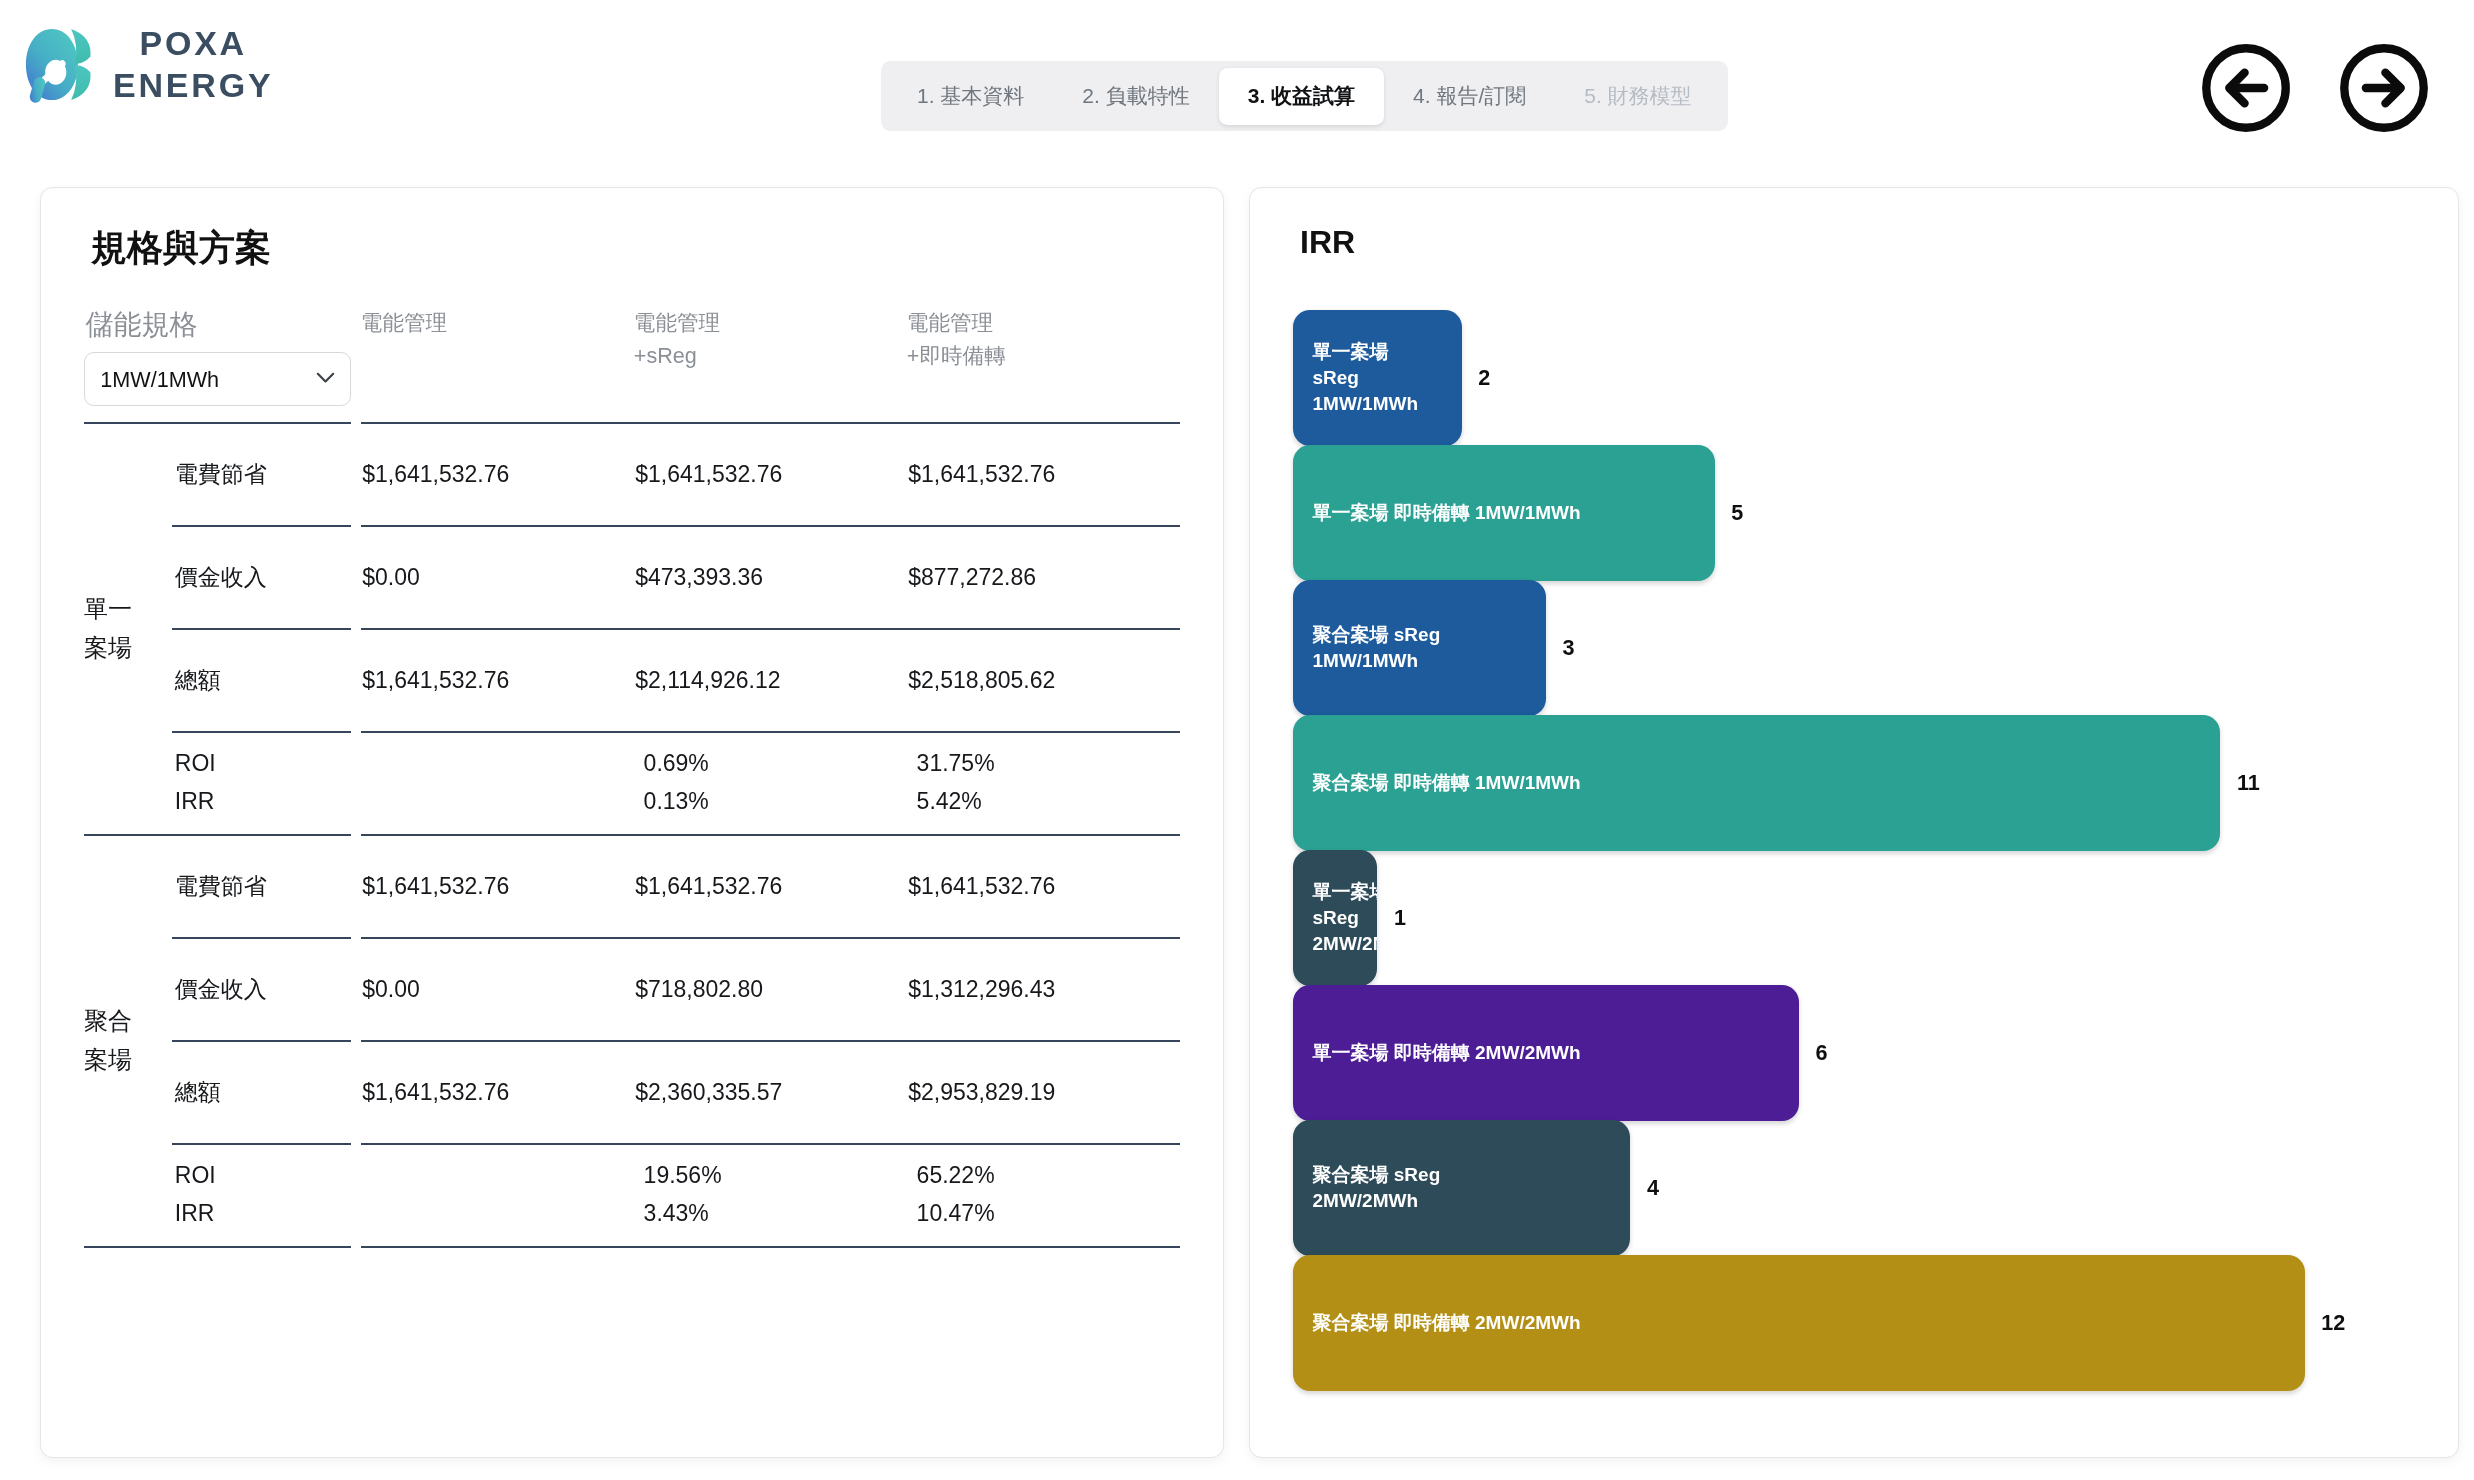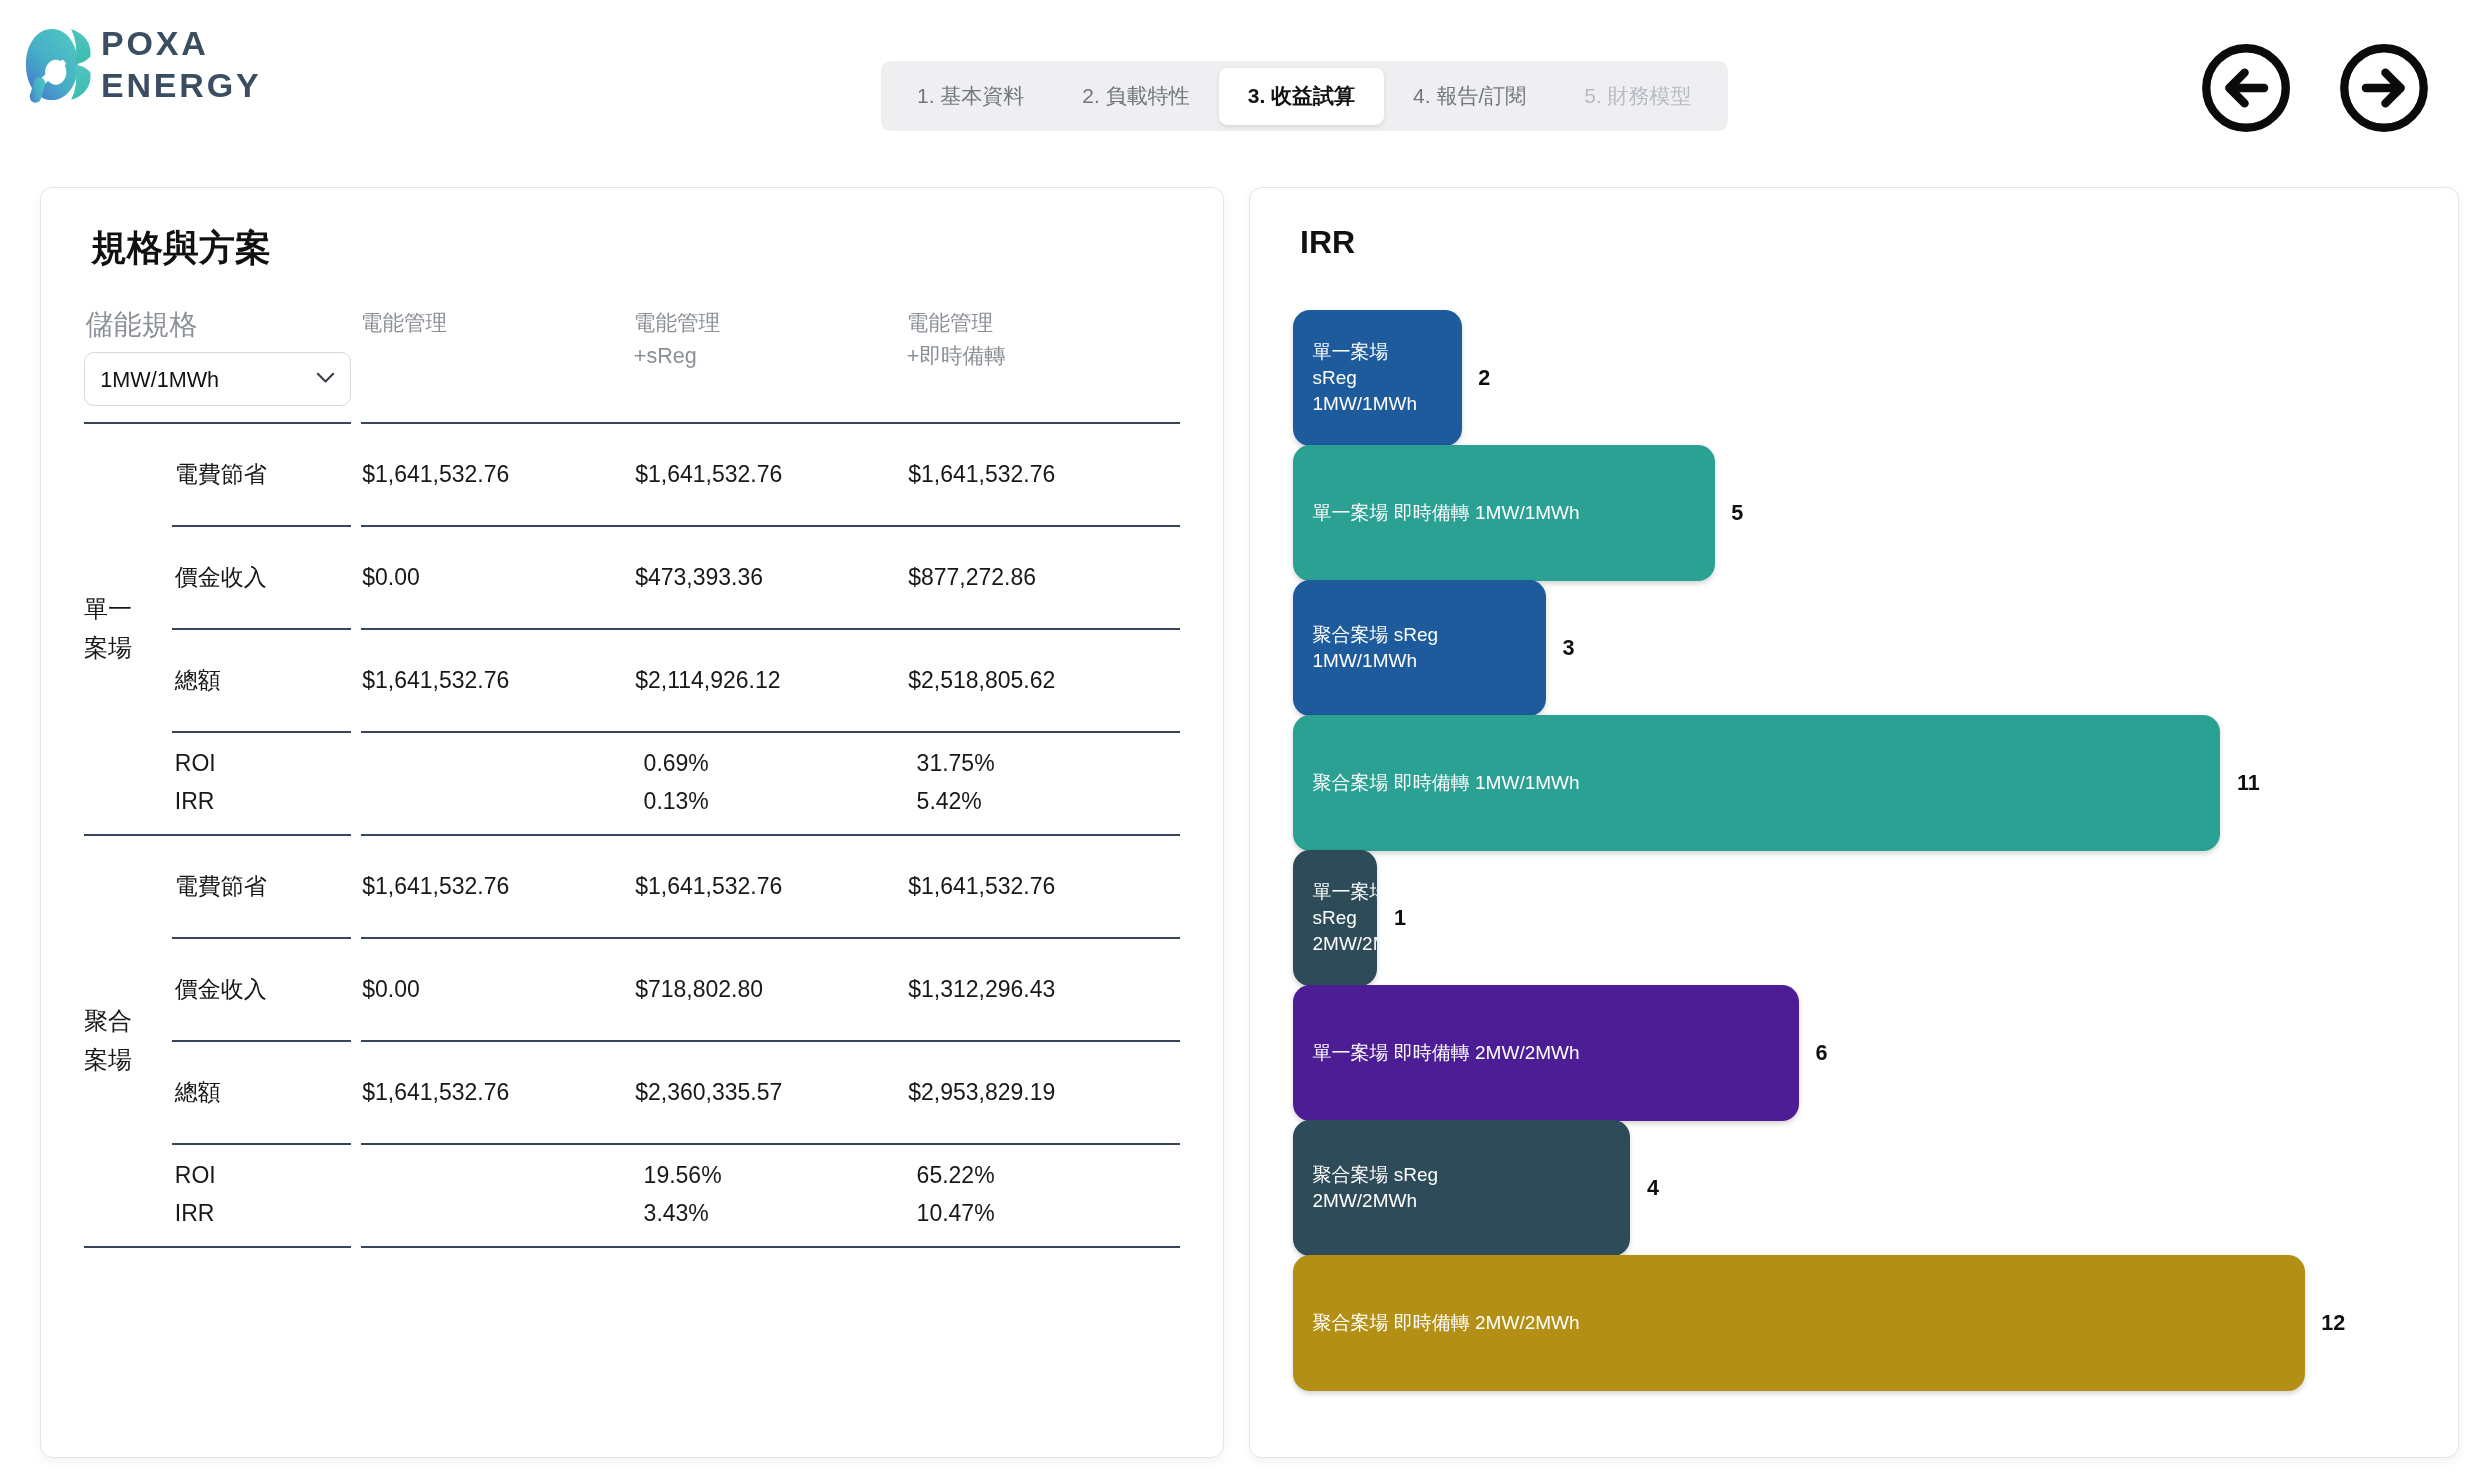--- a/index.html
+++ b/index.html
@@ -1,20 +1,20 @@
 <!DOCTYPE html>
 <html style="font-size:11px"><head>
 <meta charset="utf-8">
 <style>
   html,body{margin:0;padding:0;background:#ffffff;}
   body{font-family:"Liberation Sans","DejaVu Sans",sans-serif;color:#16181b;}
   #app{position:relative;width:2475px;height:1480px;background:#fff;overflow:hidden;}
 
   
-  .logo{position:absolute;left:24px;top:11px;display:flex;align-items:center;gap:0;}
+  .logo{position:absolute;left:24px;top:11px;display:flex;align-items:center;gap:12px;text-align:center;}
   .logo svg{width:77px;height:107px;}
   .logo-text{font-weight:700;color:#3b4e61;font-size:34px;line-height:1.22;letter-spacing:2.8px;}
 
   .nav-strip{position:absolute;left:881px;top:61px;height:70px;background:#efeff1;border-radius:9.8px;
     display:flex;align-items:center;padding:0 7px;box-sizing:border-box;}
   .nav-tab{font-size:21px;color:#70777f;padding:0 29px;height:57px;display:flex;align-items:center;
     border-radius:8.4px;white-space:nowrap;cursor:pointer;}
   .nav-tab.active{background:#ffffff;color:#101214;font-weight:700;box-shadow:0 1.4px 4.2px rgba(0,0,0,0.10);}
   .nav-tab.disabled{color:#b6bcc4;}
 
@@ -53,21 +53,21 @@
   .c-v2{grid-column:5;}
   .c-v3{grid-column:6;}
   .c-val{display:flex;align-items:center;font-size:23px;border-bottom:2.1px solid #36455a;padding-left:1.4px;}
   .c-val.two{flex-direction:column;align-items:flex-start;justify-content:center;line-height:1.65;padding-left:9.8px;}
   .c-val span:empty{min-height:1em;}
 
   
   .bars{width:1124px;}
   .bar-row{display:flex;align-items:center;height:108px;margin-bottom:27px;}
   .bar{height:136px;border-radius:17px;box-sizing:border-box;display:flex;flex-direction:column;justify-content:center;
-    padding-left:19.5px;overflow:hidden;color:#fff;font-weight:400;font-size:19px;line-height:1.38;white-space:nowrap;
+    padding-left:19.5px;overflow:hidden;color:#fff;font-weight:700;font-size:19px;line-height:1.38;white-space:nowrap;
     flex:none;box-shadow:0 2.8px 5.6px rgba(0,0,0,0.16);}
   .bar span:empty{display:none;}
   .bar-val{margin-left:16.7px;font-weight:700;font-size:21.6px;color:#0f0f10;}
 </style>
 </head>
 <body>
 
 <div id="app">
 
   <div class="logo">

